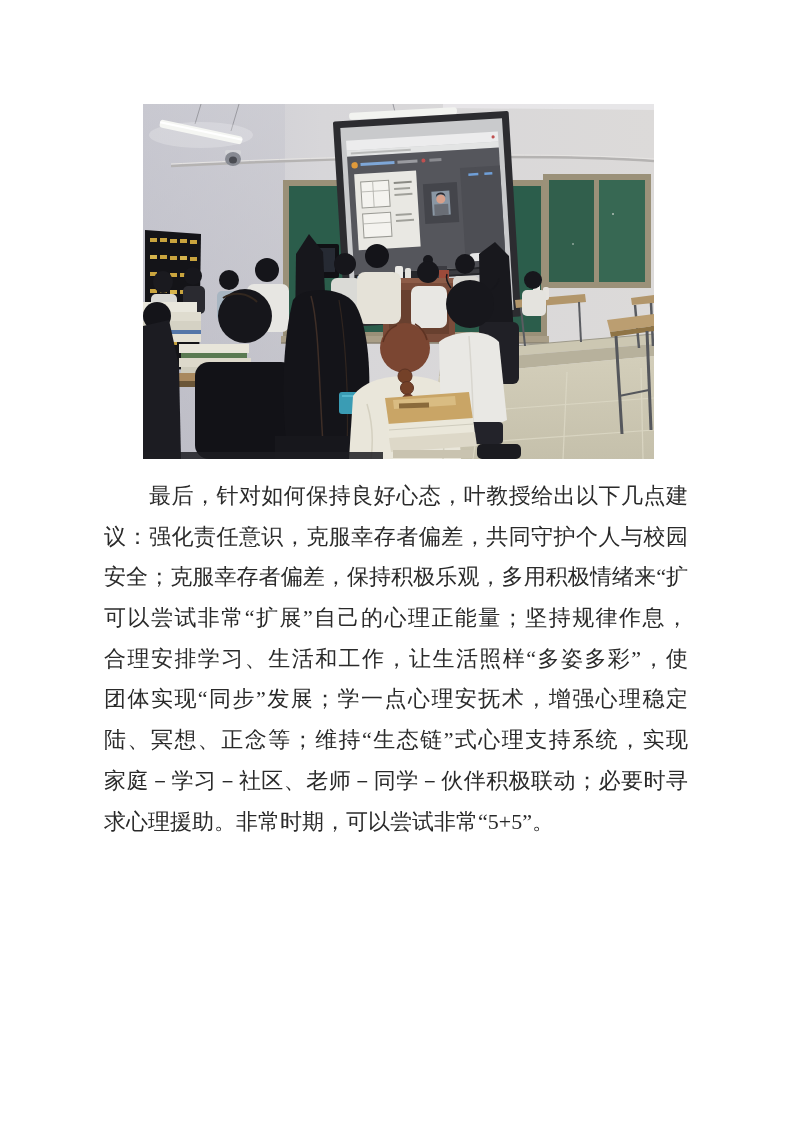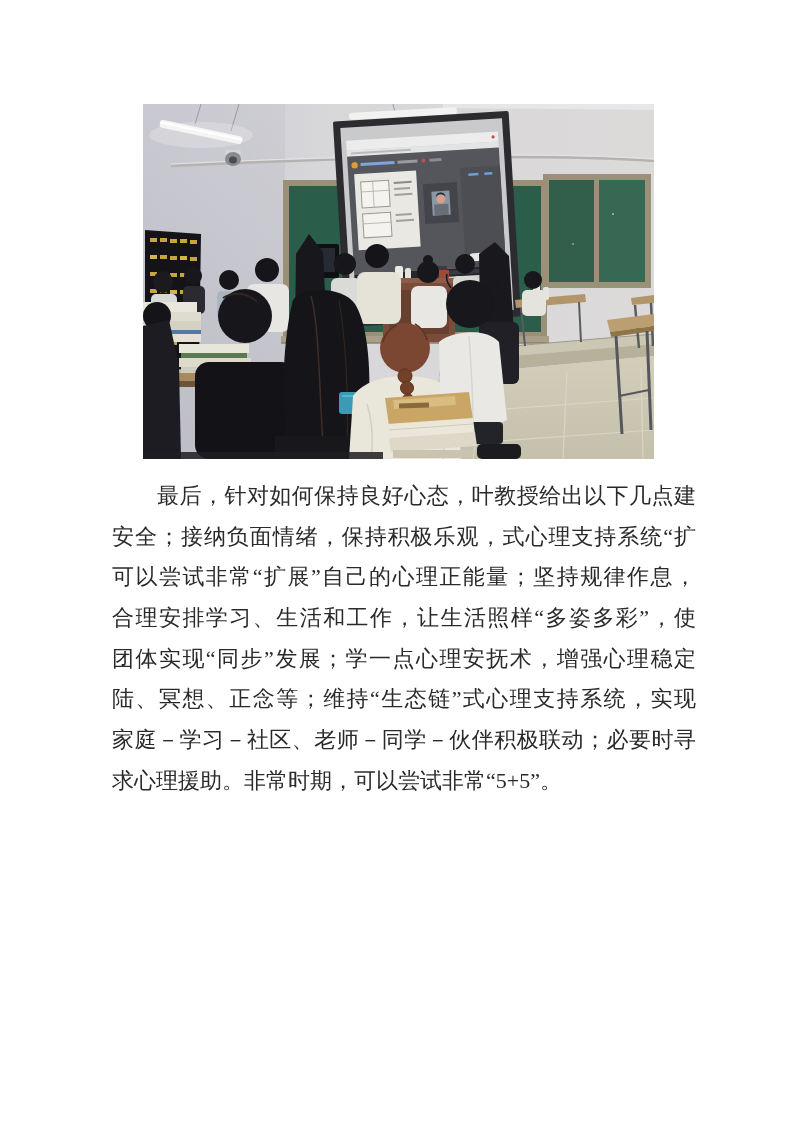--- a/index.html
+++ b/index.html
@@ -1,20 +1,20 @@
 <!DOCTYPE html>
 <html><head>
 <meta charset="utf-8">
 <style>
   html,body{margin:0;padding:0;background:#ffffff;}
   .page{position:relative;width:793px;height:1122px;background:#ffffff;overflow:hidden;
         font-family:"Liberation Serif","DejaVu Serif",serif;}
   .photo{position:absolute;left:143px;top:104px;width:511px;height:355px;margin:0;}
   .photo svg{display:block;width:511px;height:355px;}
-  .text-block{position:absolute;left:112px;top:476px;width:584px;color:#2a2a2a;
+  .text-block{position:absolute;left:104px;top:476px;width:584px;color:#2a2a2a;
               font-size:22px;line-height:40.7px;}
   .line{height:40.7px;text-align:justify;text-align-last:justify;overflow:hidden;white-space:nowrap;}
   .line.indent{padding-left:45px;}
   .line.last{text-align:left;text-align-last:left;}
 </style>
 </head>
 <body>
 
 <div class="page">
 
@@ -296,21 +296,22 @@
         <polygon points="246,334 332,328 334,342 248,348" fill="#ddd8c8"></polygon>
         <rect x="250" y="346" width="80" height="8" fill="#c9c3b0"></rect>
       </g>
 
       <rect x="0" y="348" width="240" height="7" fill="#1d1d22" opacity="0.85"></rect>
     </svg>
   </figure>
 
   <div class="text-block">
     <div class="line indent">最后，针对如何保持良好心态，叶教授给出以下几点建</div>
-    <div class="line">安全；接纳负面情绪，保持积极乐观，式心理支持系统“扩</div>
+    <div class="line">议：强化责任意识，克服幸存者偏差，共同守护个人与校园</div>
+    <div class="line">安全；克服幸存者偏差，保持积极乐观，多用积极情绪来“扩</div>
     <div class="line">可以尝试非常“扩展”自己的心理正能量；坚持规律作息，</div>
     <div class="line">合理安排学习、生活和工作，让生活照样“多姿多彩”，使</div>
     <div class="line">团体实现“同步”发展；学一点心理安抚术，增强心理稳定</div>
     <div class="line">陆、冥想、正念等；维持“生态链”式心理支持系统，实现</div>
     <div class="line">家庭－学习－社区、老师－同学－伙伴积极联动；必要时寻</div>
     <div class="line last">求心理援助。非常时期，可以尝试非常“5+5”。</div>
   </div>
 
 </div>
 

